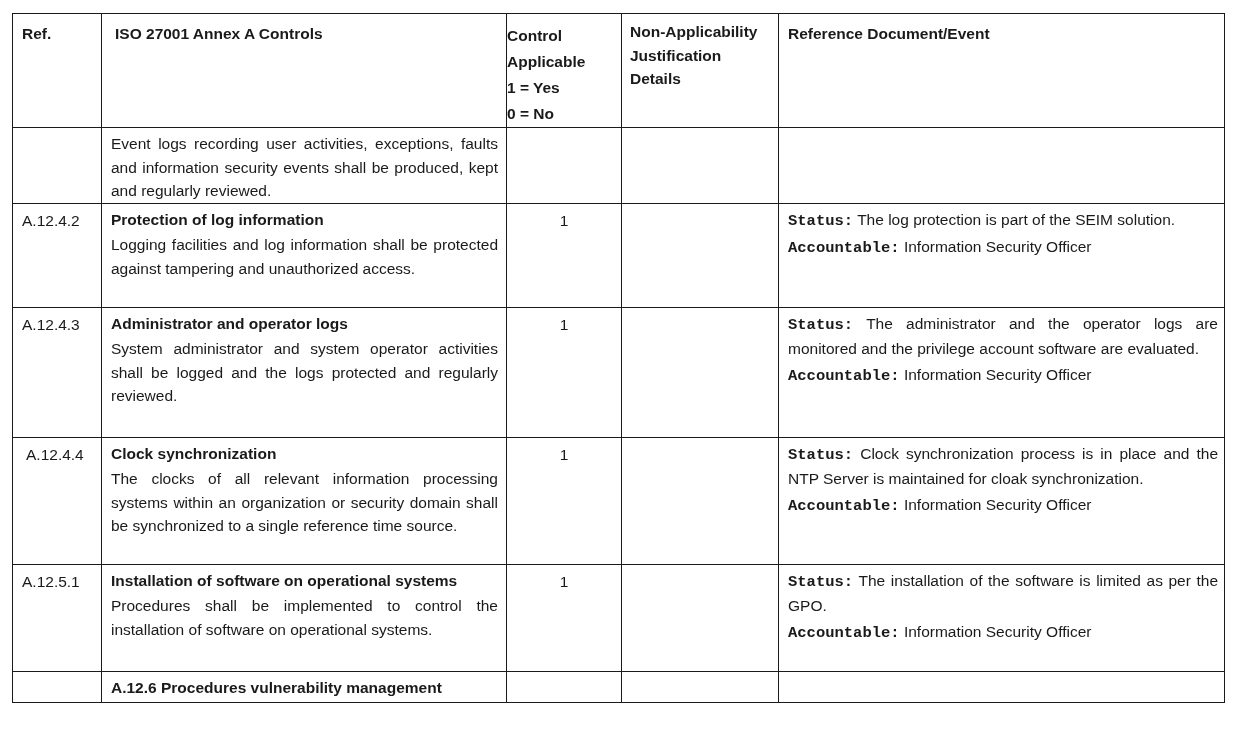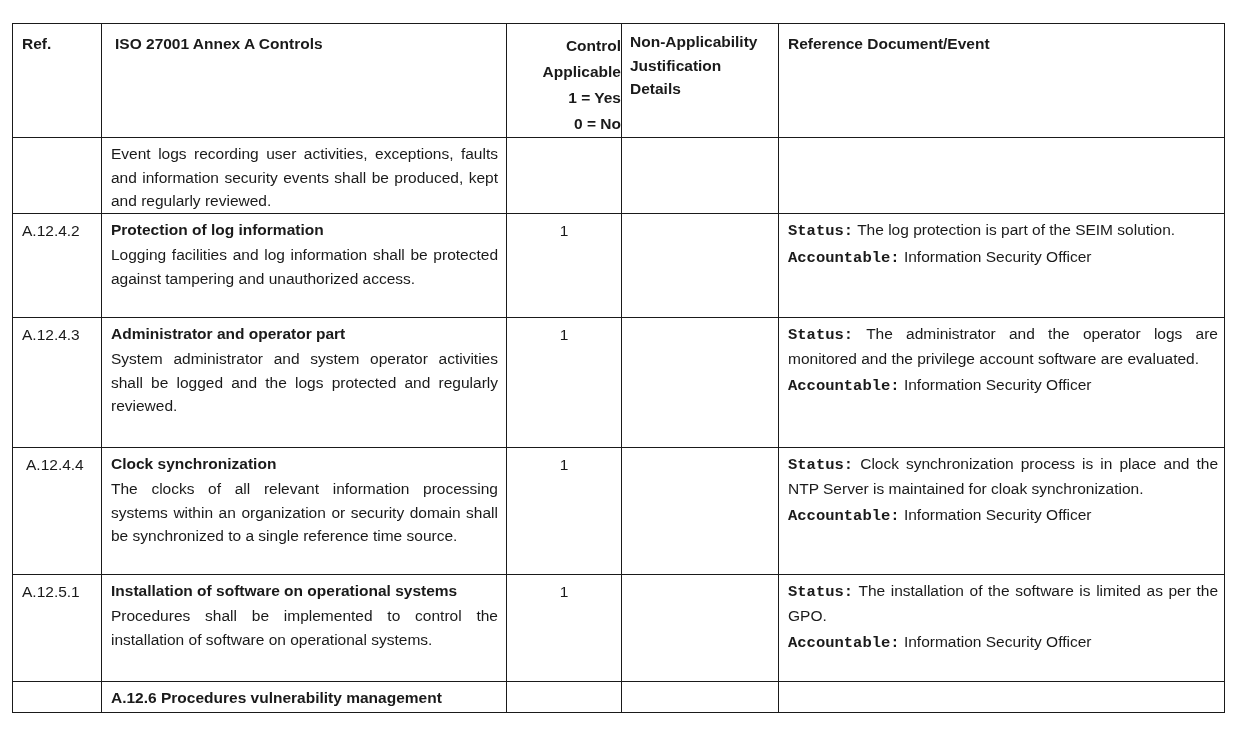--- a/index.html
+++ b/index.html
@@ -1,26 +1,26 @@
 <!DOCTYPE html>
 <html><head>
   <meta charset="utf-8">
   <style>
     html, body { margin: 0; padding: 0; background: #ffffff; }
     body { width: 1239px; height: 749px; position: relative; overflow: hidden;
            font-family: "Liberation Sans", sans-serif; color: #1a1a1a; }
-    table.ctrl { position: absolute; left: 12px; top: 23px; border-collapse: collapse;
+    table.ctrl { position: absolute; left: 12px; top: 13px; border-collapse: collapse;
                  table-layout: fixed; width: 1212px; font-size: 15.5px; line-height: 23.5px; }
     table.ctrl td, table.ctrl th { border: 1.3px solid #1a1a1a; vertical-align: top; padding: 0; }
     col.c-ref { width: 89px; } col.c-ctl { width: 405px; } col.c-app { width: 115px; }
     col.c-jus { width: 157px; } col.c-doc { width: 446px; }
     th { font-weight: bold; text-align: left; }
     .h-ref { padding: 8px 0 0 9px !important; }
     .h-ctl { padding: 8px 0 0 13px !important; }
-    .h-app { text-align: right; padding: 9px 0 0 0 !important; line-height: 26px; }
+    .h-app { text-align: left; padding: 9px 0 0 0 !important; line-height: 26px; }
     .h-app span { display: block; }
     .h-jus { padding: 6px 0 0 8px !important; }
     .h-jus span { display: block; }
     .h-doc { padding: 8px 0 0 9px !important; }
     tr.r-head { height: 110px; }
     tr.r1 { height: 75px; margin-left: 18px; } tr.r2 { height: 104px; } tr.r3 { height: 130px; }
     tr.r4 { height: 127px; } tr.r5 { height: 31px; } tr.r6 { height: 107px; } tr.r7 { height: 31px; }
     .ref { padding: 5px 0 0 9px !important; }
     .ref.indent { padding-left: 13px !important; }
     .ctl { padding: 4px 8px 0 9px !important; }
@@ -83,21 +83,21 @@
       <td></td>
       <td class="doc">
         <p><b>Status:</b> <span>The log protection is part of the SEIM solution.</span></p>
         <p><b>Accountable:</b> <span>Information Security Officer</span></p>
       </td>
     </tr>
 
     <tr class="r3">
       <td class="ref">A.12.4.3</td>
       <td class="ctl">
-        <span class="title">Administrator and operator part</span>
+        <span class="title">Administrator and operator logs</span>
         <span class="desc">System administrator and system operator activities shall be logged and the logs protected and regularly reviewed.</span>
       </td>
       <td class="app">1</td>
       <td></td>
       <td class="doc">
         <p><b>Status:</b> <span>The administrator and the operator logs are monitored and the privilege account software are evaluated.</span></p>
         <p><b>Accountable:</b> <span>Information Security Officer</span></p>
       </td>
     </tr>
 

